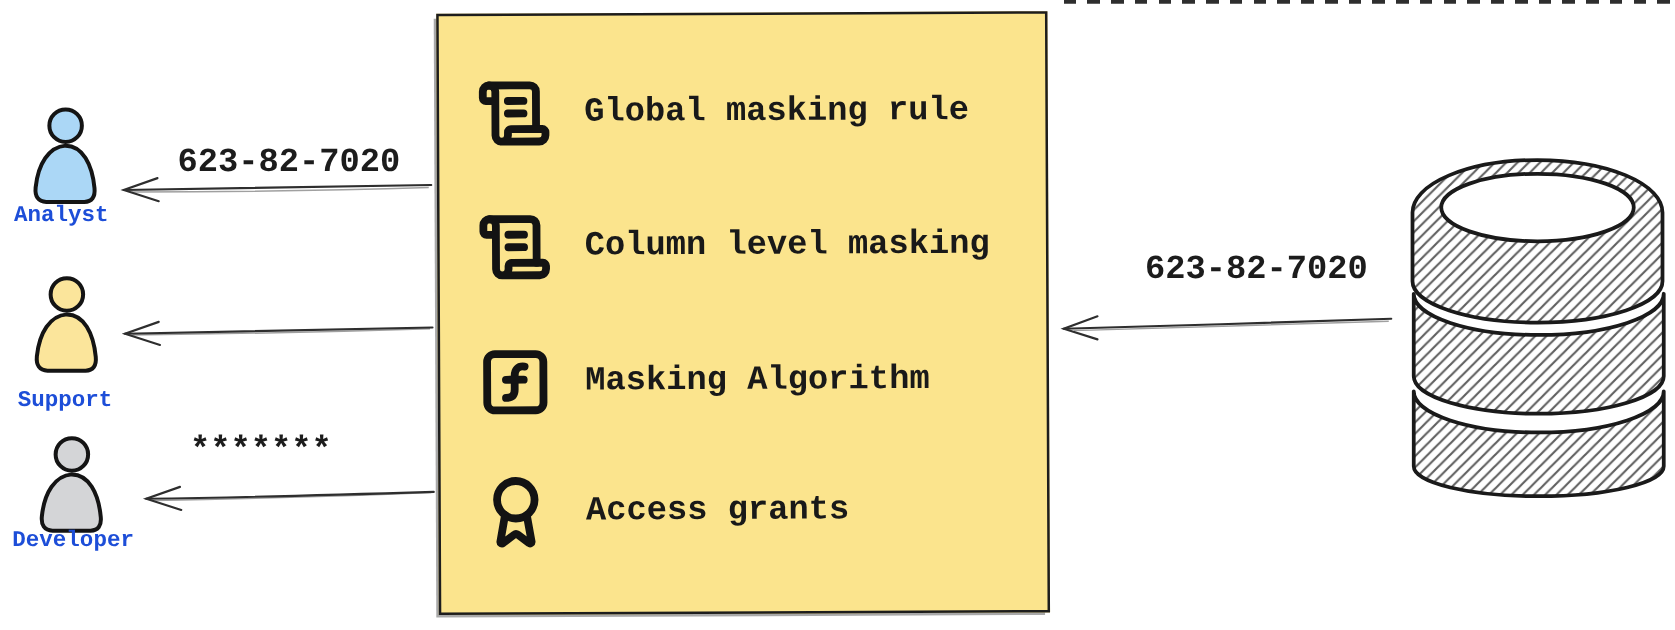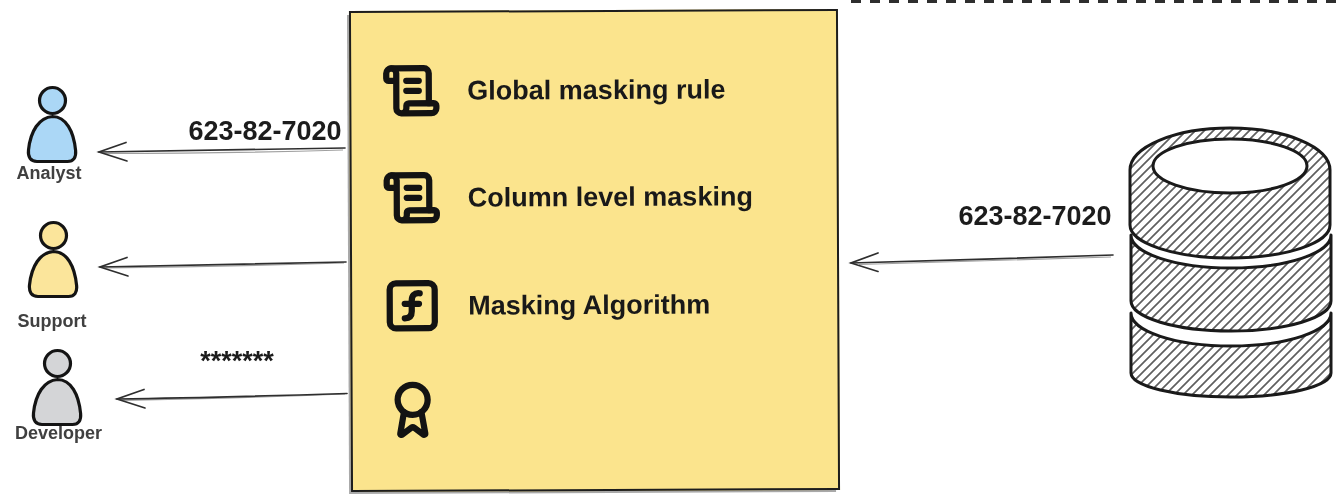--- a/index.html
+++ b/index.html
@@ -1,31 +1,31 @@
 <!DOCTYPE html>
 <html><head>
 <meta charset="utf-8">
 <style>
   html,body{margin:0;padding:0;background:#ffffff;}
   .stage{
     position:relative;width:1336px;height:504px;background:#ffffff;overflow:hidden;
-    font-family:Liberation Sans, sans-serif;color:#1b1b1b;
+    font-family:Liberation Mono, monospace;color:#1b1b1b;
   }
   .top-dashes{
     position:absolute;left:851px;top:0;width:489px;height:3px;
     background:repeating-linear-gradient(90deg,#2e2e2e 0 10px,transparent 10px 19px);
   }
   .person{position:absolute;}
   .plabel{
     position:absolute;font-size:18px;font-weight:700;text-align:center;
-    white-space:nowrap;color:#404040;
+    white-space:nowrap;color:#1d4ed8;
   }
   .mval{
-    position:absolute;font-size:27px;font-weight:600;text-align:center;
-    white-space:nowrap;color:#1c1c1c;margin-left:28px;
+    position:absolute;font-size:27px;font-weight:600;text-align:left;
+    white-space:nowrap;color:#1c1c1c;
   }
   .arrow{position:absolute;}
   .mask-box{
     position:absolute;left:350px;top:10px;width:489px;height:481px;
     background:#fbe48d;border:2.5px solid #1d1d1d;box-sizing:border-box;
     transform:rotate(-0.25deg);
     box-shadow:-3px 3px 0 -1px #a9a9a9;
   }
   .box-row{position:absolute;left:30px;height:62px;display:flex;align-items:center;}
   .box-row.r1{top:47px;}
@@ -90,20 +90,21 @@
 
     <div class="box-row r4">
       <span class="row-icon">
         <svg viewBox="0 0 24 24">
             <g class="icon-stroke">
           <circle cx="12" cy="8" r="6"></circle>
           <path d="m15.477 12.89 1.515 8.526a.5.5 0 0 1-.81.47l-3.58-2.687a1 1 0 0 0-1.197 0l-3.586 2.686a.5.5 0 0 1-.81-.469l1.514-8.526"></path>
         </g>
           </svg>
       </span>
+      <span class="row-label">Access grants</span>
     </div>
   </div>
 
   <svg class="person" style="left:21px;top:84px;" width="62" height="82" viewBox="0 0 62 82">
     <circle cx="31.5" cy="16.5" r="13" stroke="#141414" stroke-width="3.2" fill="#abd7f6"></circle>
     <path d="M31.5 32.5 C18 33.5 9.5 47 7.5 66 C6.8 73 9.5 77.5 16 77.5 L46.5 77.5 C52.5 77.5 55.3 73.5 54.6 66.5 C52.8 47.5 45 32.5 31.5 32.5 Z" stroke="#141414" stroke-width="3.2" stroke-linejoin="round" fill="#abd7f6"></path>
   </svg>
   <div class="plabel" style="left:9px;top:163px;width:80px;">Analyst</div>
   <div class="mval" style="left:142px;top:116px;width:190px;">623-82-7020</div>
   <svg class="arrow" style="left:93px;top:139px;" width="256" height="26" viewBox="0 0 256 26">

